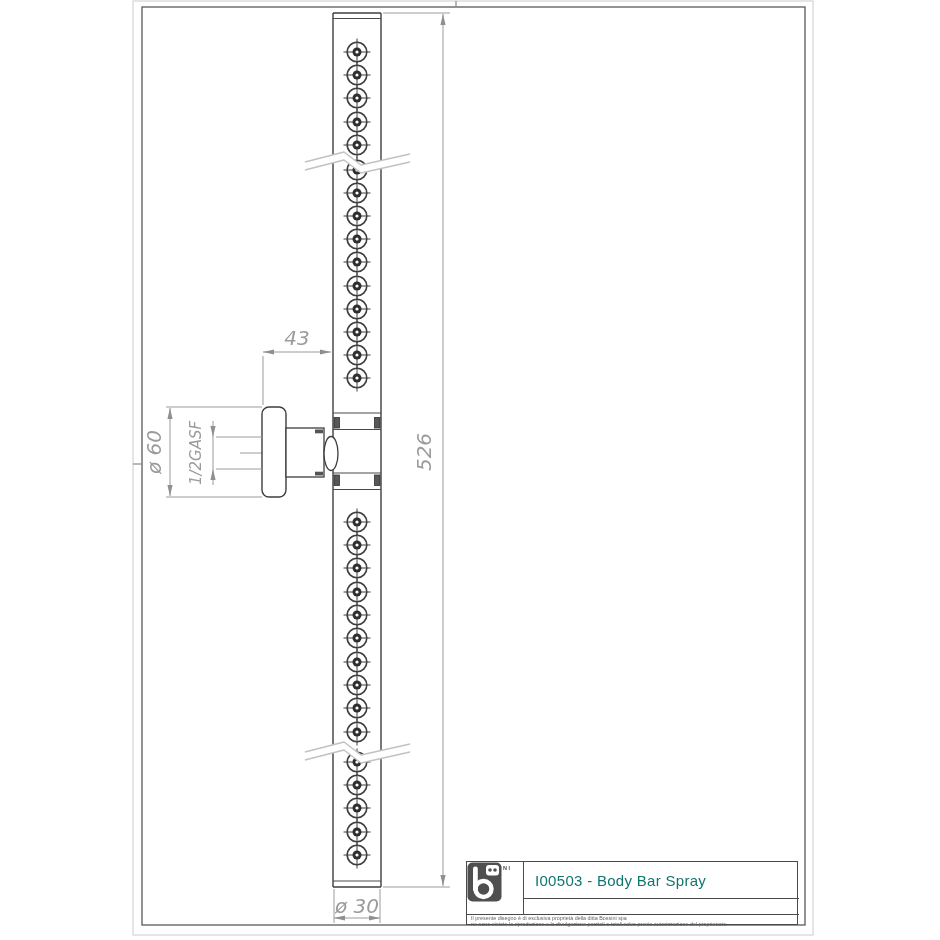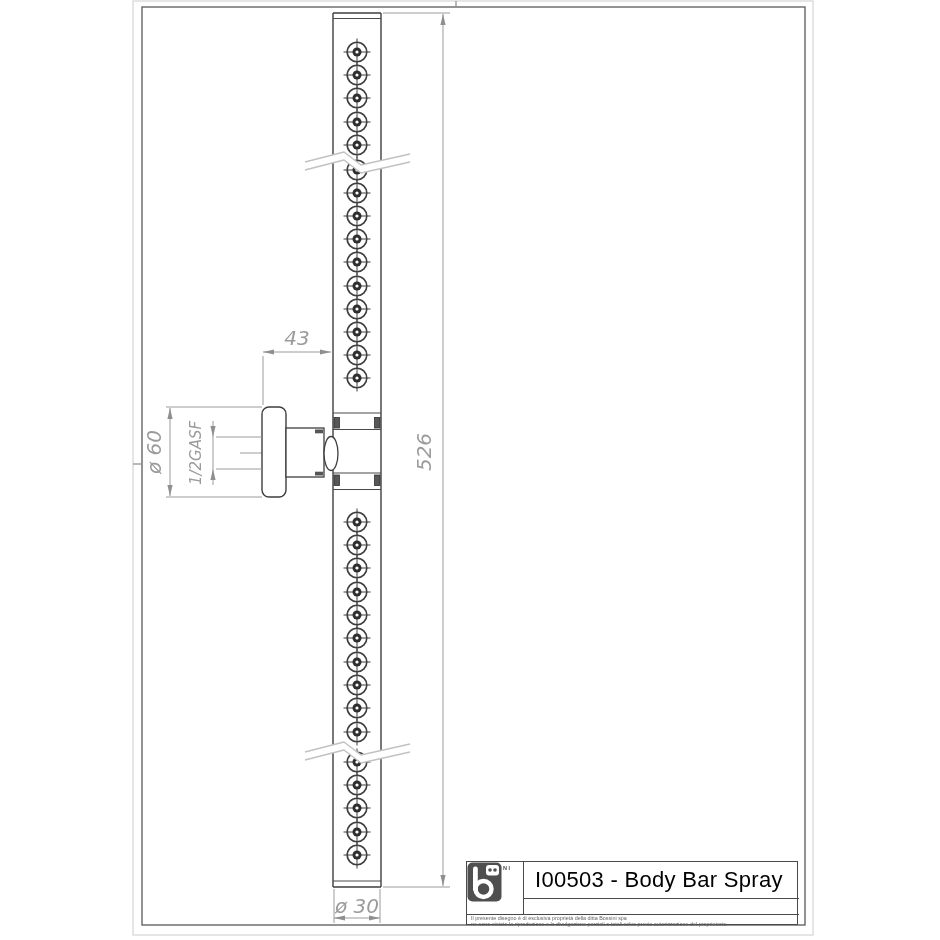--- a/index.html
+++ b/index.html
@@ -19,21 +19,21 @@
 
   
   .titleblock{position:absolute;left:466px;top:861px;width:332px;height:64px;
               border:1.3px solid #4a4a4a;background:#fff;}
   .tb-logo{position:absolute;left:0;top:0;width:57px;height:52px;border-right:1px solid #4a4a4a;}
   .tb-logo-word{position:absolute;left:0;top:3px;width:100%;text-align:center;
                 font-size:5.5px;font-weight:bold;letter-spacing:1.5px;color:#4f4f4f;}
   .tb-logo-mark{position:absolute;left:11px;top:10px;}
   .tb-title{position:absolute;left:57px;top:0;width:275px;height:37px;border-bottom:1px solid #4a4a4a;
             display:flex;align-items:center;padding-left:11px;
-            font-size:22px;color:#000000;letter-spacing:.3px;}
+            font-size:15px;color:#0f766e;letter-spacing:.3px;}
   .tb-company{position:absolute;left:57px;top:37px;width:275px;height:15px;
               display:flex;align-items:center;padding-left:6px;
               font-size:10.3px;color:#4f4f4f;letter-spacing:.2px;white-space:nowrap;}
   .tb-disclaimer{position:absolute;left:0;top:52px;width:332px;height:12px;border-top:1px solid #4a4a4a;
                  padding:1px 2px 0 4px;font-size:5.4px;line-height:5.5px;color:#666;white-space:nowrap;}
 </style>
 </head>
 <body>
 
 <div class="stage">

